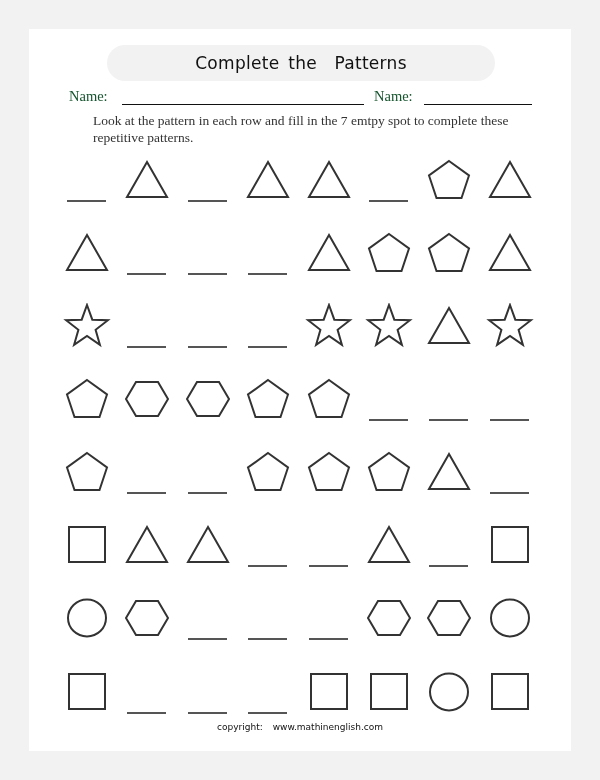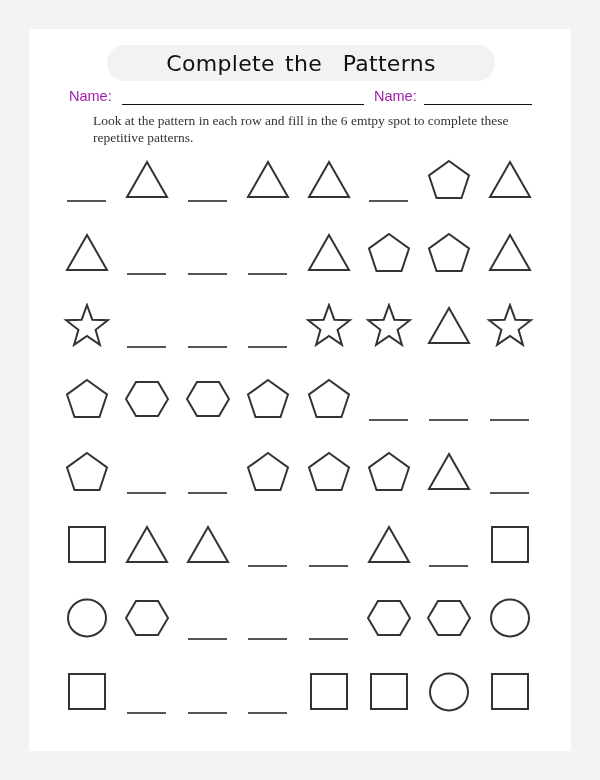--- a/index.html
+++ b/index.html
@@ -19,30 +19,30 @@
   .title-pill {
     position: absolute;
     left: 78px; top: 16px;
     width: 388px; height: 36px;
     background: #f2f2f2;
     border-radius: 18px;
     display: flex; align-items: center; justify-content: center;
   }
   .title-text {
     font-family: "DejaVu Sans", sans-serif;
-    font-size: 22px;
+    font-size: 17px;
     color: #111;
     letter-spacing: 0.3px;
     word-spacing: 3px;
   }
   .field-label {
     position: absolute;
-    font-family: Liberation Sans, sans-serif;
+    font-family: Liberation Serif, serif;
     font-size: 14.5px;
-    color: #a21caf;
+    color: #14532d;
     top: 59px;
   }
   .field-line {
     position: absolute;
     height: 0;
     border-bottom: 1.5px solid #111;
     top: 75px;
   }
   .instructions {
     position: absolute;
@@ -83,21 +83,21 @@
   <div class="title-pill">
     <span class="title-text" style="white-space:pre;">Complete the  Patterns</span>
   </div>
 
   <span class="field-label" style="left:40px;">Name:</span>
   <div class="field-line" style="left:93px; width:242px;"></div>
 
   <span class="field-label" style="left:345px;">Name:</span>
   <div class="field-line" style="left:395px; width:108px;"></div>
 
-  <div class="instructions">Look at the pattern in each row and fill in the 6 emtpy spot to complete these repetitive patterns.</div>
+  <div class="instructions">Look at the pattern in each row and fill in the 7 emtpy spot to complete these repetitive patterns.</div>
 
   <div class="grid" id="pattern-grid">
       <div class="cell" style="left: 33px; top: 128px;">
         <svg viewBox="0 0 50 46" xmlns="http://www.w3.org/2000/svg">
           <line x1="5" y1="44" x2="44" y2="44" stroke="#555555" stroke-width="2"></line>
         </svg>
       </div>
       <div class="cell" style="left: 93px; top: 128px;">
         <svg viewBox="0 0 50 46" xmlns="http://www.w3.org/2000/svg">
           <polygon points="25,5 45,40 5,40" fill="none" stroke="#333333" stroke-width="2" stroke-linejoin="miter"></polygon>
@@ -408,13 +408,16 @@
           <ellipse cx="25" cy="23" rx="19" ry="18.5" fill="none" stroke="#333333" stroke-width="2"></ellipse>
         </svg>
       </div>
       <div class="cell" style="left: 456px; top: 640px;">
         <svg viewBox="0 0 50 46" xmlns="http://www.w3.org/2000/svg">
           <rect x="7" y="5" width="36" height="35" fill="none" stroke="#333333" stroke-width="2"></rect>
         </svg>
       </div>
     </div>
 
+  <div class="copyright">
+    <span>copyright:</span><span class="gap"></span><span>www.mathinenglish.com</span>
+  </div>
 </div>
 
 </body></html>

